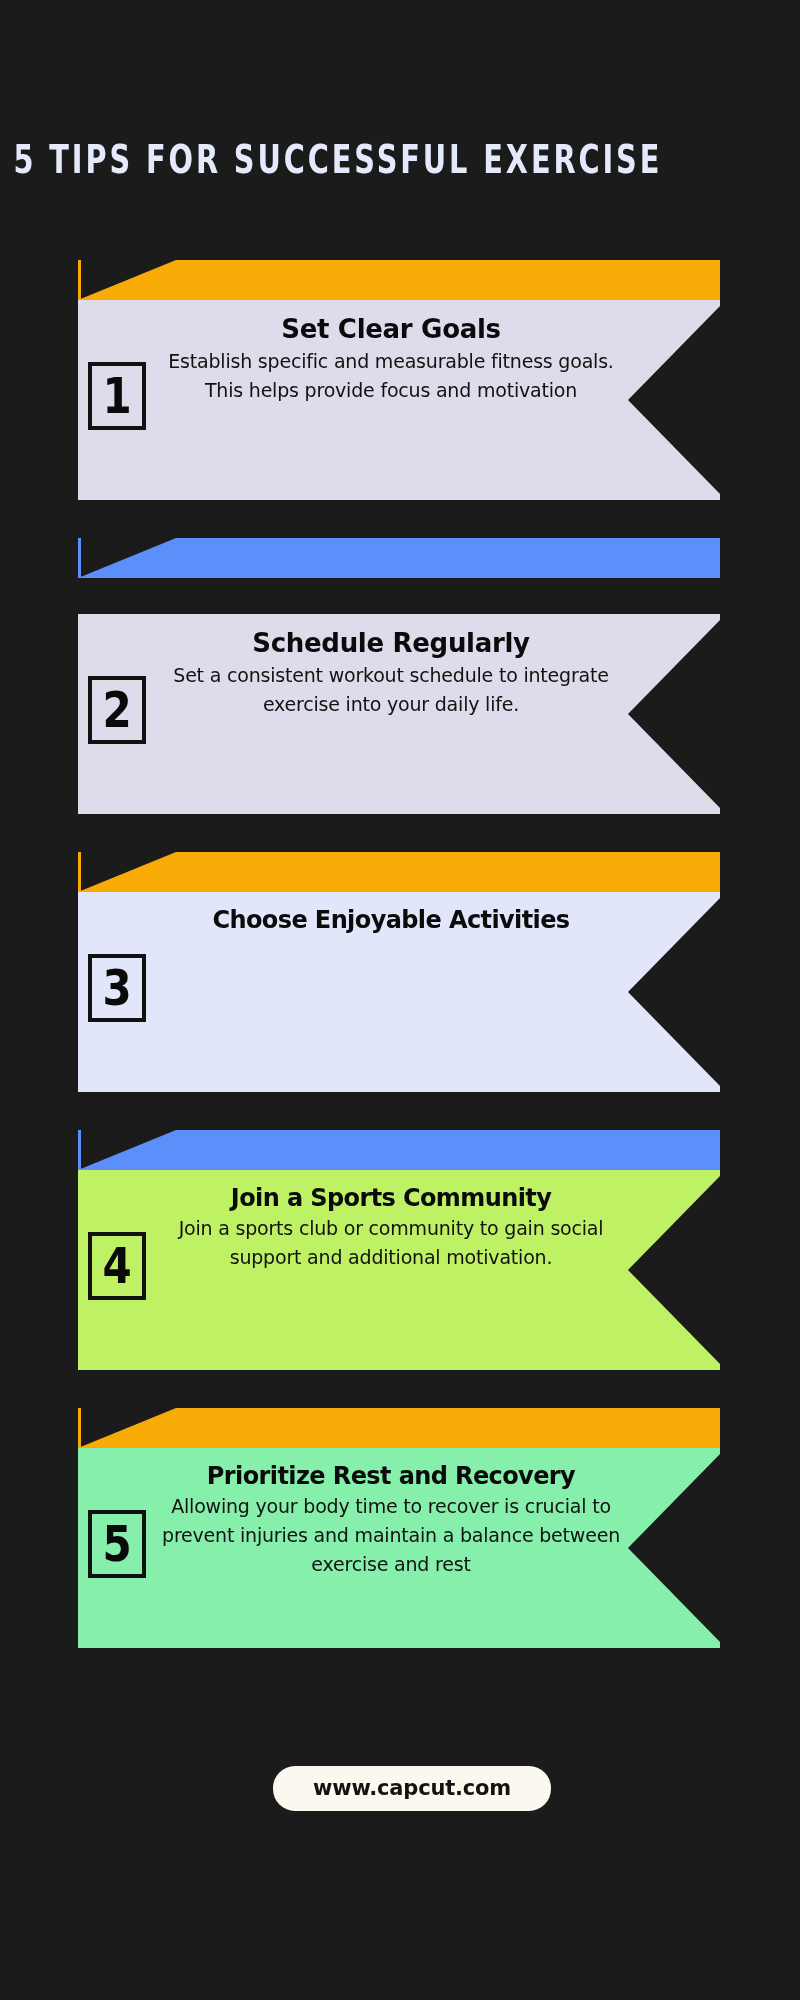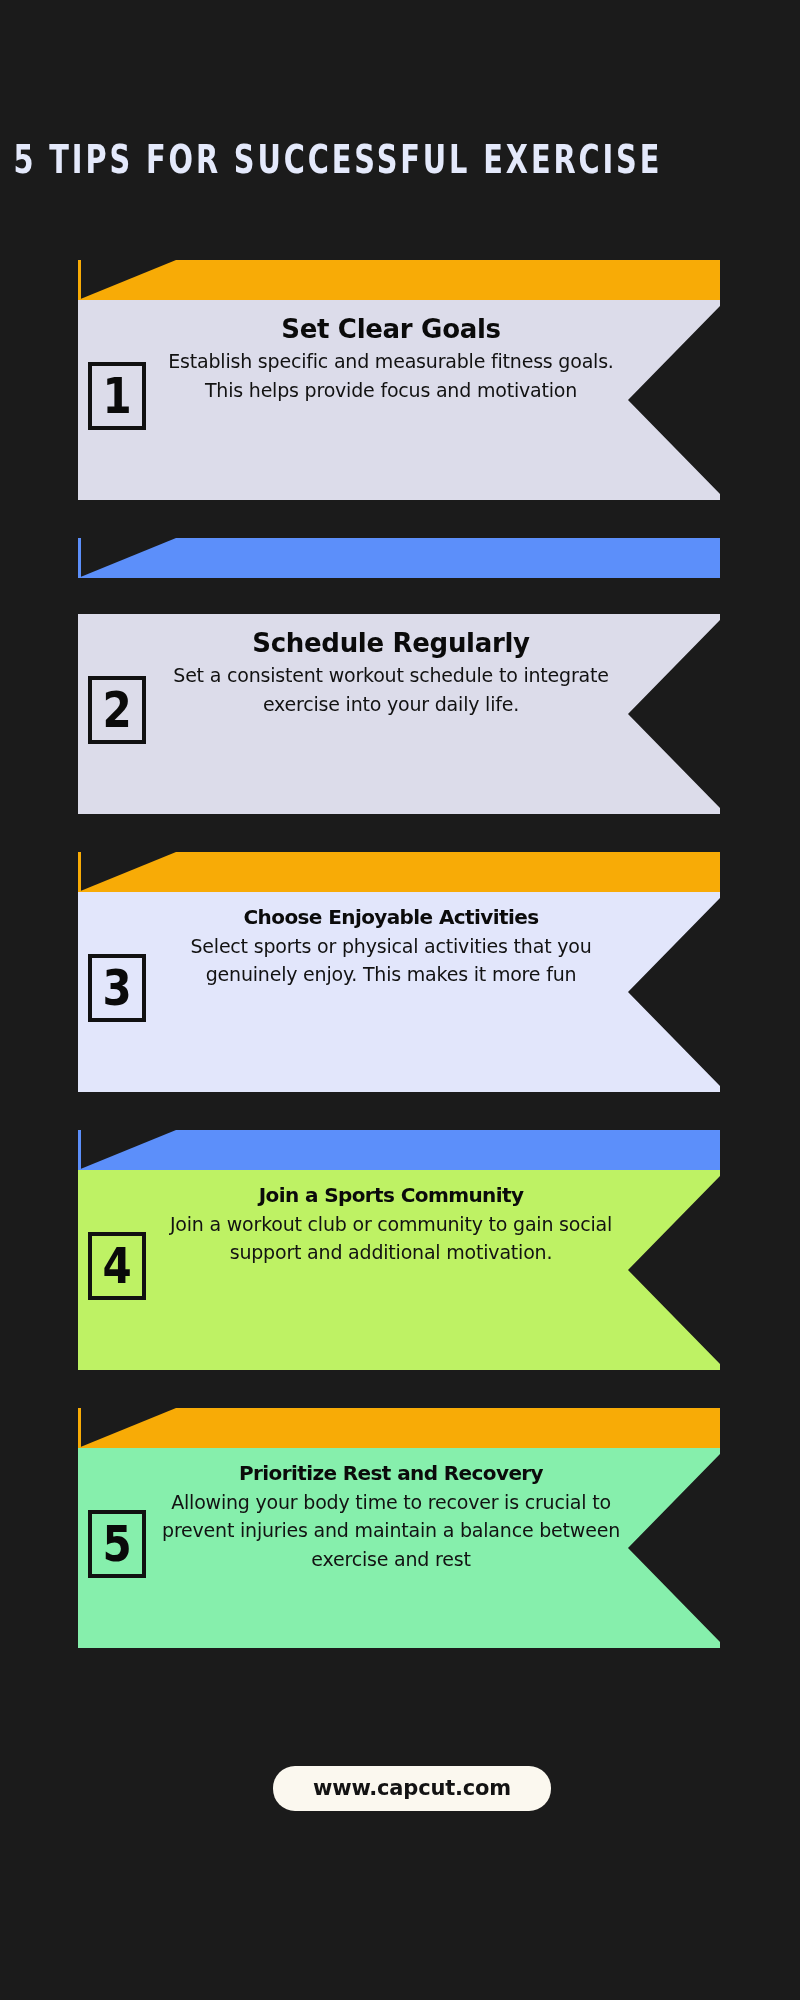--- a/index.html
+++ b/index.html
@@ -129,21 +129,21 @@
   .card-title {
     font-family: "DejaVu Sans", sans-serif;
     font-size: 26px;
     font-weight: 700;
     line-height: 1.18;
     color: #0b0b0b;
     letter-spacing: -0.3px;
     margin-bottom: 2px;
     white-space: nowrap;
   }
-  .card-title.tight { font-size: 20px; letter-spacing: -0.6px; }
+  .card-title.tight { font-size: 24px; letter-spacing: -0.6px; }
 
   .card-desc {
     font-family: "DejaVu Sans", sans-serif;
     font-size: 19px;
     font-weight: 400;
     line-height: 1.52;
     color: #121212;
     letter-spacing: -0.2px;
   }
 
@@ -205,36 +205,35 @@
         </div>
       </div>
     </div>
     <div class="card">
       <div class="edge-stripe" style="background: rgb(248, 171, 6);"></div>
       <div class="banner" style="background: rgb(248, 171, 6);"></div>
       <div class="body" style="background: rgb(226, 230, 251);">
         <div class="body-inner">
           <div class="text-col">
             <div class="card-title tight">Choose Enjoyable Activities</div>
-            <div class="card-desc">Select sports or physical activities that you genuinely enjoy. This makes it more fun</div>
           </div>
           <div class="num-box">
             <span class="num">3</span>
           </div>
         </div>
       </div>
     </div>
     <div class="card">
       <div class="edge-stripe" style="background: rgb(92, 143, 250);"></div>
       <div class="banner" style="background: rgb(92, 143, 250);"></div>
       <div class="body" style="background: #bef264;">
         <div class="body-inner">
           <div class="text-col">
             <div class="card-title tight">Join a Sports Community</div>
-            <div class="card-desc">Join a workout club or community to gain social support and additional motivation.</div>
+            <div class="card-desc">Join a sports club or community to gain social support and additional motivation.</div>
           </div>
           <div class="num-box">
             <span class="num">4</span>
           </div>
         </div>
       </div>
     </div>
     <div class="card">
       <div class="edge-stripe" style="background: rgb(248, 171, 6);"></div>
       <div class="banner" style="background: rgb(248, 171, 6);"></div>

